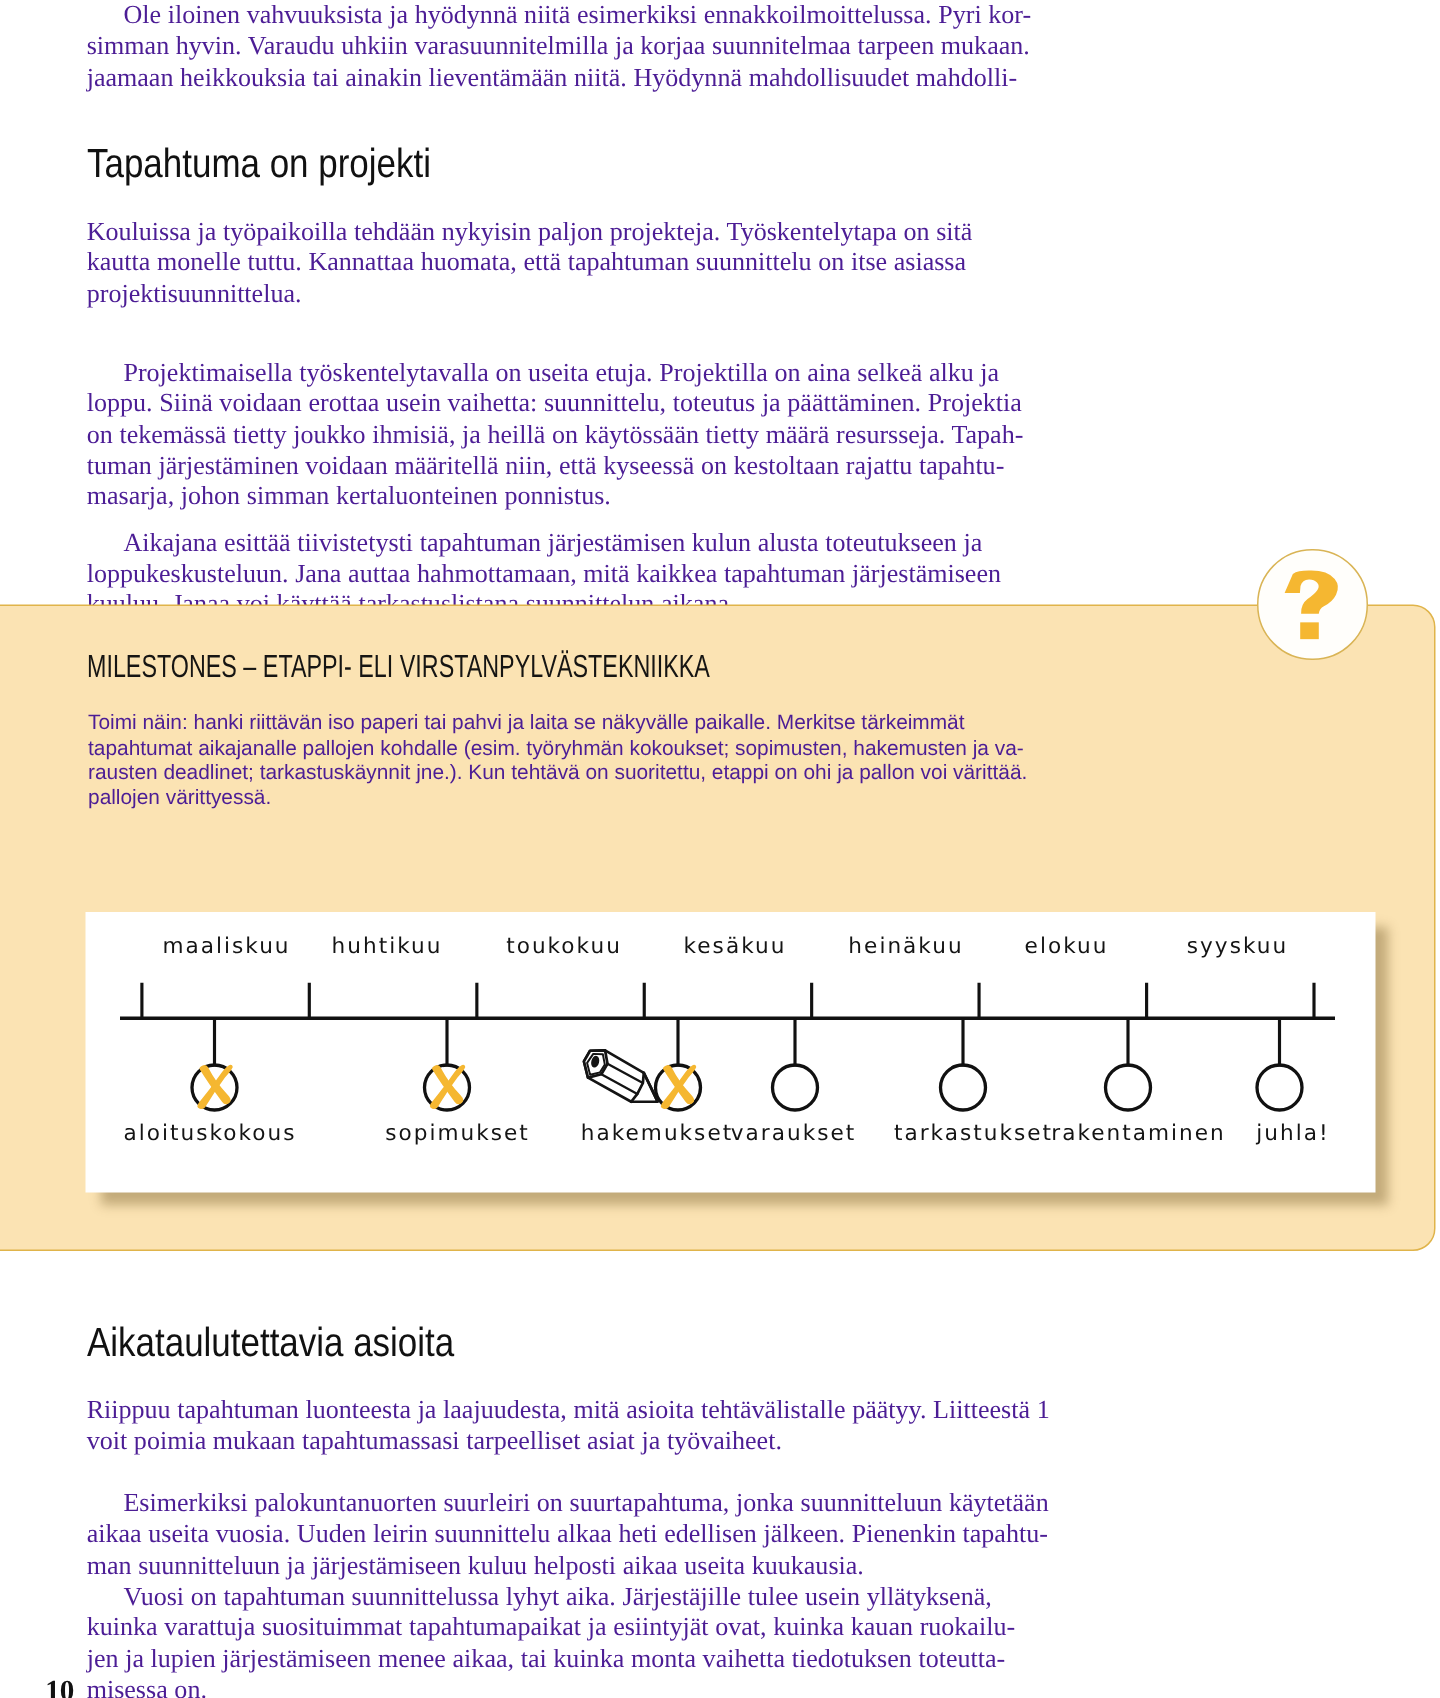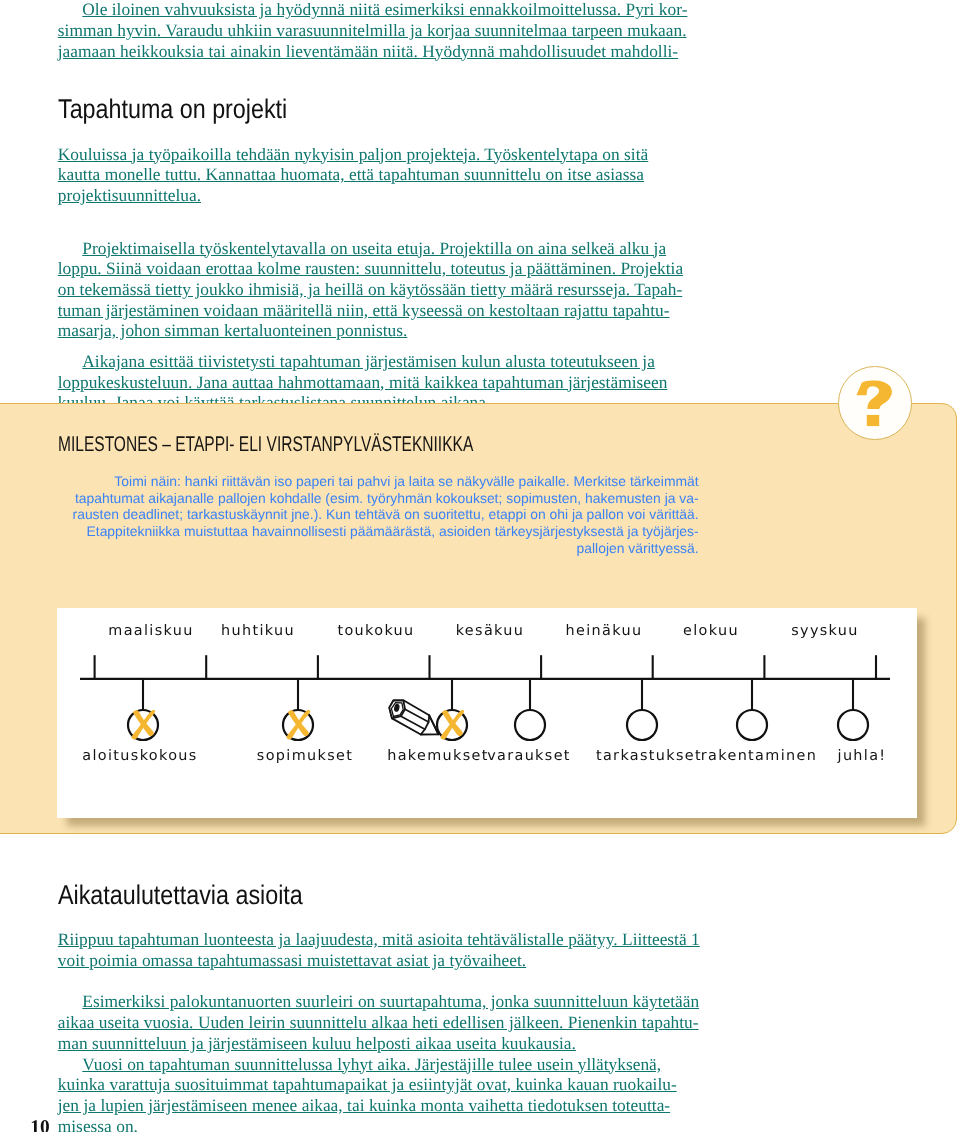--- a/index.html
+++ b/index.html
@@ -3,48 +3,48 @@
 <meta charset="utf-8">
 <title>Tapahtuma on projekti</title>
 <style>
   html,body{margin:0;padding:0;}
   body{width:960px;height:1132px;background:#ffffff;overflow:hidden;position:relative;
        font-family:"Liberation Serif",serif;
        -webkit-font-smoothing:antialiased;text-rendering:geometricPrecision;}
   .page{position:absolute;left:0;top:0;width:960px;height:1132px;transform:translateZ(0);}
 
   
-  .btext{position:absolute;left:57.8px;width:640px;font-size:17.38px;color:#0f766e;
-         word-spacing:0.1px;text-decoration:underline;}
+  .btext{position:absolute;left:57.8px;width:640px;font-size:17.38px;color:#4c1d95;
+         word-spacing:0.1px;}
   .btext .ln{height:20.7px;line-height:20.7px;white-space:pre;display:block;text-align:left;}
   .btext .ln.ind{text-indent:24.5px;}
 
   
   .sechead{position:absolute;left:58px;font-family:"Liberation Sans",sans-serif;
            font-weight:400;font-size:27.1px;line-height:31.14px;color:#111;white-space:nowrap;
            transform:scaleX(0.860);transform-origin:0 0;}
 
   
   .ybox{position:absolute;left:-44px;top:403px;width:1001px;height:431px;
         background:#FBE3B3;border:1.7px solid #E0B44A;border-radius:15px;
         box-sizing:border-box;}
   .ybox-head{position:absolute;left:58.4px;top:431.5px;font-family:"Liberation Sans",sans-serif;
              font-weight:400;font-size:21.3px;line-height:24.5px;color:#161513;white-space:nowrap;
              transform:scaleX(0.730);transform-origin:0 0;}
   .ybox-body{position:absolute;left:58.7px;top:473.2px;width:640px;
-             font-family:"Liberation Sans",sans-serif;font-size:13.92px;color:#3b82f6;text-align:right;}
+             font-family:"Liberation Sans",sans-serif;font-size:13.92px;color:#4c1d95;}
   .ybox-body .ln{height:16.65px;line-height:16.65px;white-space:pre;display:block;}
 
   
   .qbadge{position:absolute;left:838.2px;top:366.3px;width:73.4px;height:73.4px;border-radius:50%;
           background:#FFFEFB;border:1.25px solid #D9B455;box-sizing:border-box;}
   .qbadge svg{position:absolute;left:-1.25px;top:-1.25px;}
 
   
-  .tcard{position:absolute;left:57px;top:608px;width:860px;height:210px;background:#FFFFFF;
+  .tcard{position:absolute;left:57px;top:608px;width:860px;height:187px;background:#FFFFFF;
          box-shadow:9px 9px 7px -1px rgba(96,73,22,0.36);}
   .tsvg{position:absolute;left:0;top:0;}
 
   
   .pgnum{position:absolute;left:30.2px;top:1117.8px;font-family:"Liberation Serif",serif;
          font-weight:700;font-size:19.4px;line-height:19.4px;color:#111;}
 </style>
 </head>
 <body>
 
@@ -58,38 +58,37 @@
 
   <div class="sechead" style="top:92.6px;">Tapahtuma on projekti</div>
 
   <div class="btext" id="s1p1" style="top:144.6px;">
       <span class="ln">Kouluissa ja työpaikoilla tehdään nykyisin paljon projekteja. Työskentelytapa on sitä</span>
       <span class="ln">kautta monelle tuttu. Kannattaa huomata, että tapahtuman suunnittelu on itse asiassa</span>
       <span class="ln last">projektisuunnittelua.</span>
     </div>
   <div class="btext" id="s1p2" style="top:206.6px;margin-top:32px;">
       <span class="ln ind">Projektimaisella työskentelytavalla on useita etuja. Projektilla on aina selkeä alku ja</span>
-      <span class="ln">loppu. Siinä voidaan erottaa kolme rausten: suunnittelu, toteutus ja päättäminen. Projektia</span>
+      <span class="ln">loppu. Siinä voidaan erottaa usein vaihetta: suunnittelu, toteutus ja päättäminen. Projektia</span>
       <span class="ln">on tekemässä tietty joukko ihmisiä, ja heillä on käytössään tietty määrä resursseja. Tapah-</span>
       <span class="ln">tuman järjestäminen voidaan määritellä niin, että kyseessä on kestoltaan rajattu tapahtu-</span>
       <span class="ln last">masarja, johon simman kertaluonteinen ponnistus.</span>
     </div>
   <div class="btext" id="s1p3" style="top:309.9px;margin-top:42px;">
       <span class="ln ind">Aikajana esittää tiivistetysti tapahtuman järjestämisen kulun alusta toteutukseen ja</span>
       <span class="ln">loppukeskusteluun. Jana auttaa hahmottamaan, mitä kaikkea tapahtuman järjestämiseen</span>
       <span class="ln last">kuuluu. Janaa voi käyttää tarkastuslistana suunnittelun aikana.</span>
     </div>
 
   <div class="ybox"></div>
   <div class="ybox-head">MILESTONES – ETAPPI- ELI VIRSTANPYLVÄSTEKNIIKKA</div>
   <div class="ybox-body">
       <span class="ln">Toimi näin: hanki riittävän iso paperi tai pahvi ja laita se näkyvälle paikalle. Merkitse tärkeimmät</span>
       <span class="ln">tapahtumat aikajanalle pallojen kohdalle (esim. työryhmän kokoukset; sopimusten, hakemusten ja va-</span>
       <span class="ln">rausten deadlinet; tarkastuskäynnit jne.). Kun tehtävä on suoritettu, etappi on ohi ja pallon voi värittää.</span>
-      <span class="ln">Etappitekniikka muistuttaa havainnollisesti päämäärästä, asioiden tärkeysjärjestyksestä ja työjärjes-</span>
       <span class="ln last">pallojen värittyessä.</span>
     </div>
 
   <div class="qbadge">
     <svg width="74" height="74" viewBox="0 0 74 74">
       <path d="M18.4 29.3 L23.9 16.6 Q27.4 14.2 35.8 14.4 Q47.0 14.3 51.8 20.0 Q55.6 24.6 52.7 30.5 Q50.4 35.2 44.6 38.2 Q41.6 39.8 41.2 43.1 L29.4 43.1 Q29.1 36.8 33.7 33.3 Q38.6 29.9 40.3 27.3 Q42.1 24.6 40.0 22.3 Q38.0 20.2 34.6 20.3 Q30.2 20.4 29.0 24.6 L28.6 29.3 Z" fill="#F5B731"></path>
       <rect x="28.8" y="48.9" width="12.4" height="11.2" fill="#F5B731"></rect>
     </svg>
   </div>
 
@@ -156,21 +155,21 @@
           <circle cx="796" cy="117" r="15" fill="none" stroke="#111" stroke-width="2.2"></circle>
           <text x="805" y="152" text-anchor="middle" font-family="&quot;DejaVu Sans&quot;, sans-serif" font-size="14.4" letter-spacing="1.35" fill="#141414">juhla!</text>
         </g>
       </svg>
   </div>
 
   <div class="sechead" style="top:878.8px;">Aikataulutettavia asioita</div>
 
   <div class="btext" id="s2p1" style="top:930.3px;">
       <span class="ln">Riippuu tapahtuman luonteesta ja laajuudesta, mitä asioita tehtävälistalle päätyy. Liitteestä 1</span>
-      <span class="ln last">voit poimia omassa tapahtumassasi muistettavat asiat ja työvaiheet.</span>
+      <span class="ln last">voit poimia mukaan tapahtumassasi tarpeelliset asiat ja työvaiheet.</span>
     </div>
   <div class="btext" id="s2p2" style="top:992.4px;">
       <span class="ln ind">Esimerkiksi palokuntanuorten suurleiri on suurtapahtuma, jonka suunnitteluun käytetään</span>
       <span class="ln">aikaa useita vuosia. Uuden leirin suunnittelu alkaa heti edellisen jälkeen. Pienenkin tapahtu-</span>
       <span class="ln last">man suunnitteluun ja järjestämiseen kuluu helposti aikaa useita kuukausia.</span>
     </div>
   <div class="btext" id="s2p3" style="top:1054.5px;">
       <span class="ln ind">Vuosi on tapahtuman suunnittelussa lyhyt aika. Järjestäjille tulee usein yllätyksenä,</span>
       <span class="ln">kuinka varattuja suosituimmat tapahtumapaikat ja esiintyjät ovat, kuinka kauan ruokailu-</span>
       <span class="ln">jen ja lupien järjestämiseen menee aikaa, tai kuinka monta vaihetta tiedotuksen toteutta-</span>

